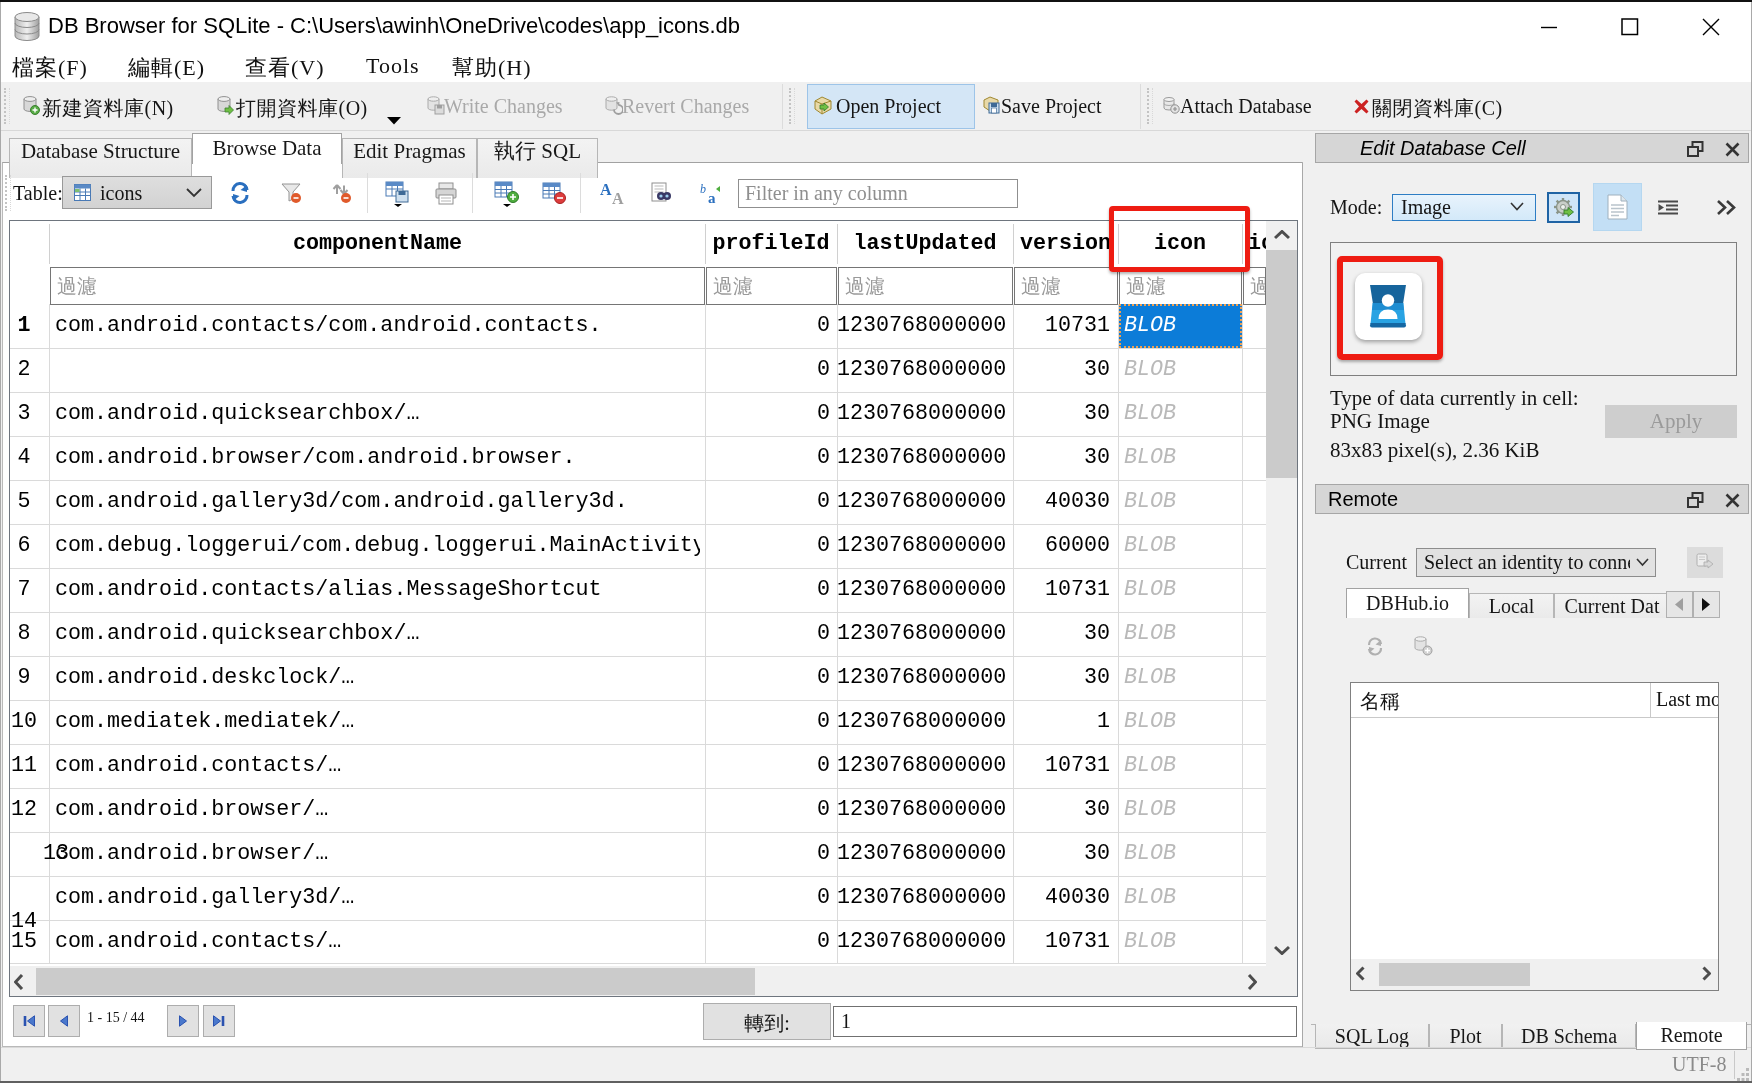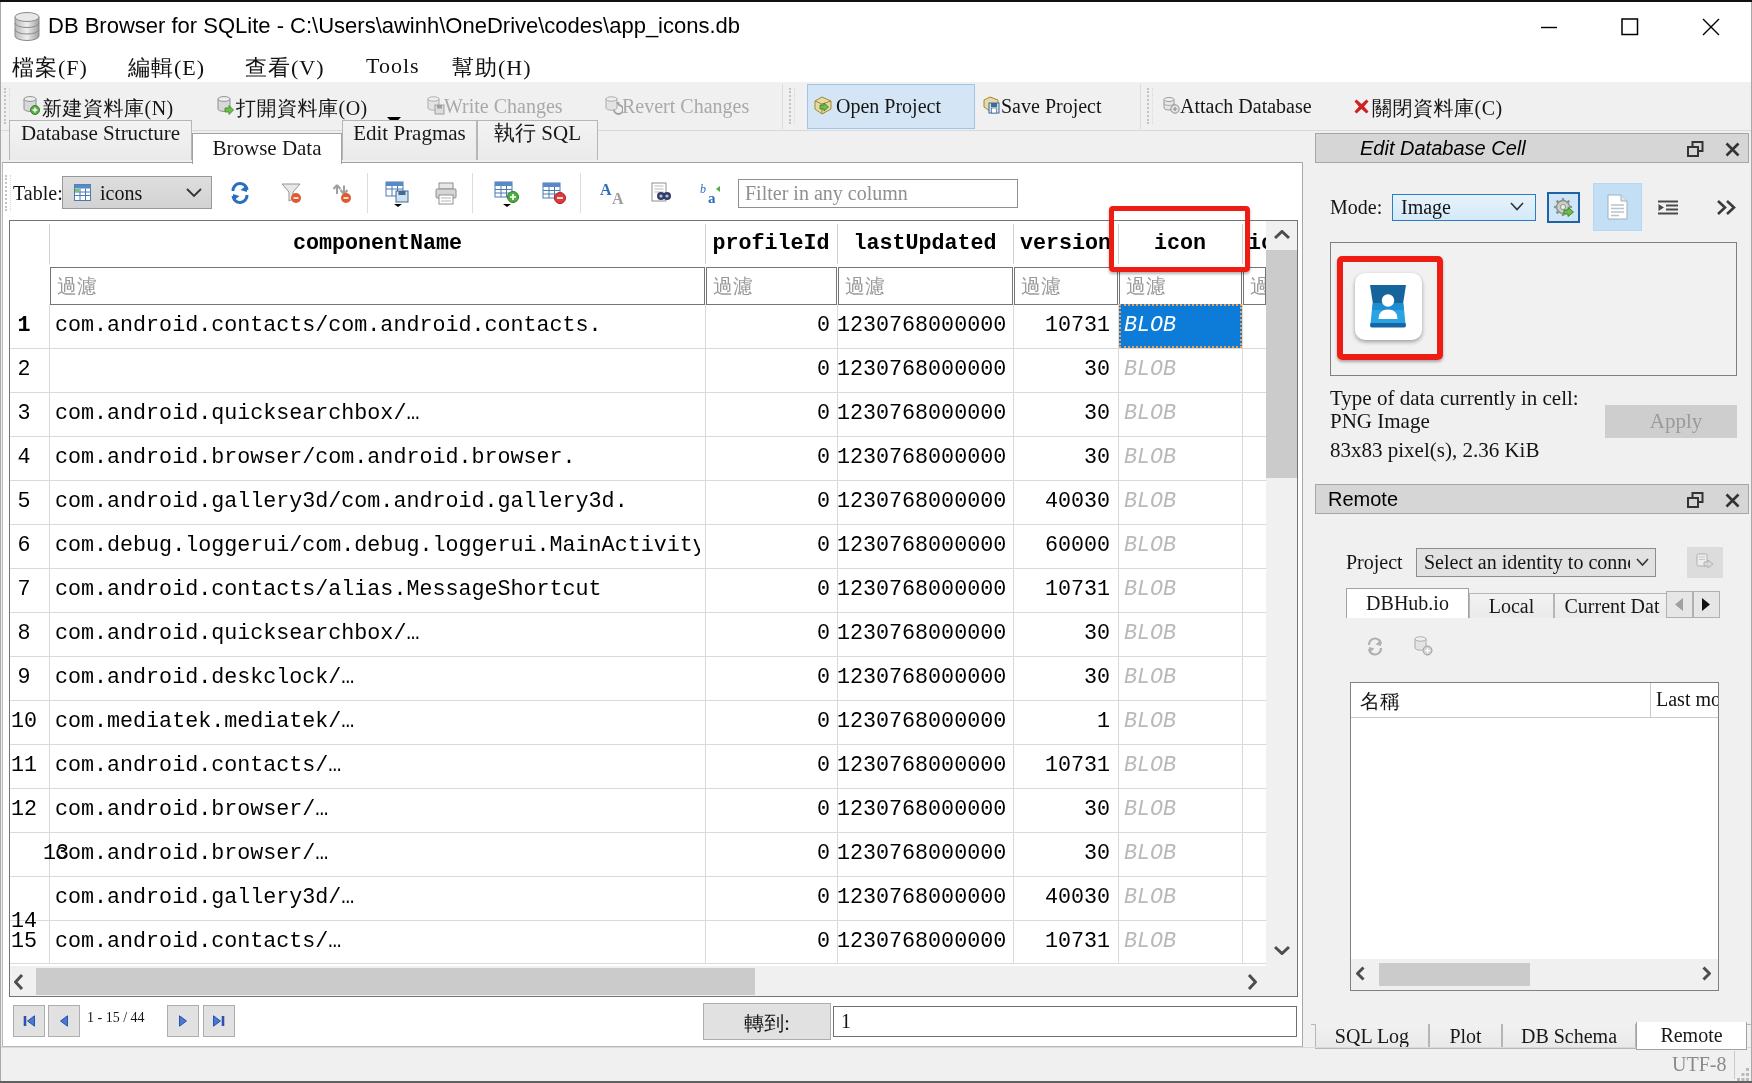--- a/index.html
+++ b/index.html
@@ -14,21 +14,21 @@
 #titletext{left:48px;top:13px;font-size:22px;color:#000;}
 #menubar{left:0;top:50px;width:1752px;height:32px;background:#ffffff;}
 .mitem{top:53px;font-size:22px;color:#111;letter-spacing:1px;}
 #toolbar{left:0;top:82px;width:1752px;height:49px;background:#f0f0f0;border-bottom:1px solid #d8d8d8;box-sizing:border-box;}
 .titem{top:95px;font-size:20px;color:#151515;white-space:nowrap;}
 .titem.dis{color:#a9a9a9;}
 .tsep{top:84px;width:1px;height:45px;background:#dcdcdc;}
 .thandle{top:88px;width:3px;height:36px;border-left:2px dotted #c3c3c3;border-right:1px dotted #d8d8d8;}
 
 .tab{box-sizing:border-box;font-size:21px;text-align:center;color:#181818;}
-.tab.off{top:120px;height:40px;background:linear-gradient(#f3f3f3,#eaeaea);border:1px solid #b6b6b6;border-bottom:none;line-height:24px;}
+.tab.off{top:138px;height:40px;background:linear-gradient(#f3f3f3,#eaeaea);border:1px solid #b6b6b6;border-bottom:none;line-height:24px;}
 .tab.on{top:133px;height:31px;background:#fff;border:1px solid #a2a2a2;border-bottom:none;line-height:28px;z-index:5;}
 #pane{left:2px;top:162px;width:1301px;height:885px;background:#ffffff;border:1px solid #b9b9b9;border-top:1px solid #a2a2a2;box-sizing:border-box;}
 
 #grid{left:9px;top:220px;width:1289px;height:777px;background:#f0f0f0;border:1px solid #6e757e;box-sizing:border-box;}
 .hdr{top:221px;height:45px;font-weight:bold;font-size:21.7px;text-align:center;line-height:46px;background:#fff;color:#000;}
 .rowno{width:38px;text-align:center;font-size:21.7px;color:#000;height:44px;line-height:44px;}
 .cell{height:44px;line-height:44px;font-size:21.7px;color:#000;white-space:pre;overflow:hidden;}
 .num{text-align:right;}
 .blob{color:#b9b9b9;font-style:italic;}
 .filt{top:267px;height:38px;box-sizing:border-box;border:1px solid #757575;background:#fff;font-size:20px;color:#9a9a9a;line-height:36px;padding-left:6px;}
@@ -470,21 +470,21 @@
 <div class="abs serif" style="left:1605px;top:409px;width:142px;text-align:center;font-size:21px;color:#9a9a9a;">Apply</div>
 <div class="abs docktitle" style="top:484px;"></div>
 <div class="abs sans dtext" style="left:1321px;top:485px;">Remote</div>
 <svg class="abs" style="left:1687px;top:492px" width="17" height="16">
       <rect x="5.5" y="1" width="10" height="9" fill="none" stroke="#333" stroke-width="2"></rect>
       <rect x="1" y="6" width="10" height="9" fill="#d6d6d6" stroke="#333" stroke-width="2"></rect>
     </svg>
 <svg class="abs" style="left:1725px;top:493px" width="15" height="15">
       <path d="M1.5 1.5 L13.5 13.5 M13.5 1.5 L1.5 13.5" stroke="#333" stroke-width="2.6"></path>
     </svg>
-<div class="abs serif" style="left:1346px;top:551px;font-size:20px;color:#141414;">Project</div>
+<div class="abs serif" style="left:1346px;top:551px;font-size:20px;color:#141414;">Current</div>
 <div class="abs" style="left:1416px;top:548px;width:240px;height:29px;background:#e2e2e2;border:1px solid #8d8d8d;box-sizing:border-box;"></div>
 <div class="abs serif" style="left:1424px;top:551px;width:206px;font-size:20px;color:#141414;white-space:nowrap;overflow:hidden;">Select an identity to conne</div>
 <svg class="abs" style="left:1636px;top:558px" width="13" height="9">
       <path d="M1 1 L6.5 7 L12 1" fill="none" stroke="#333" stroke-width="1.6"></path>
     </svg>
 <div class="abs" style="left:1687px;top:547px;width:36px;height:31px;background:#dcdcdc;"></div>
 <svg class="abs" style="left:1696px;top:553px" width="19" height="19" viewBox="0 0 19 19">
       <rect x="1" y="1" width="10" height="12" rx="1.5" fill="#ededed" stroke="#b0b0b0"></rect>
       <path d="M3 4 H9 M3 6.5 H9" stroke="#c8c8c8"></path>
       <path d="M8 9 L12 9 L12 7 L17 11 L12 15 L12 13 L8 13 Z" fill="#d8d8d8" stroke="#ababab" stroke-width="0.8"></path>

